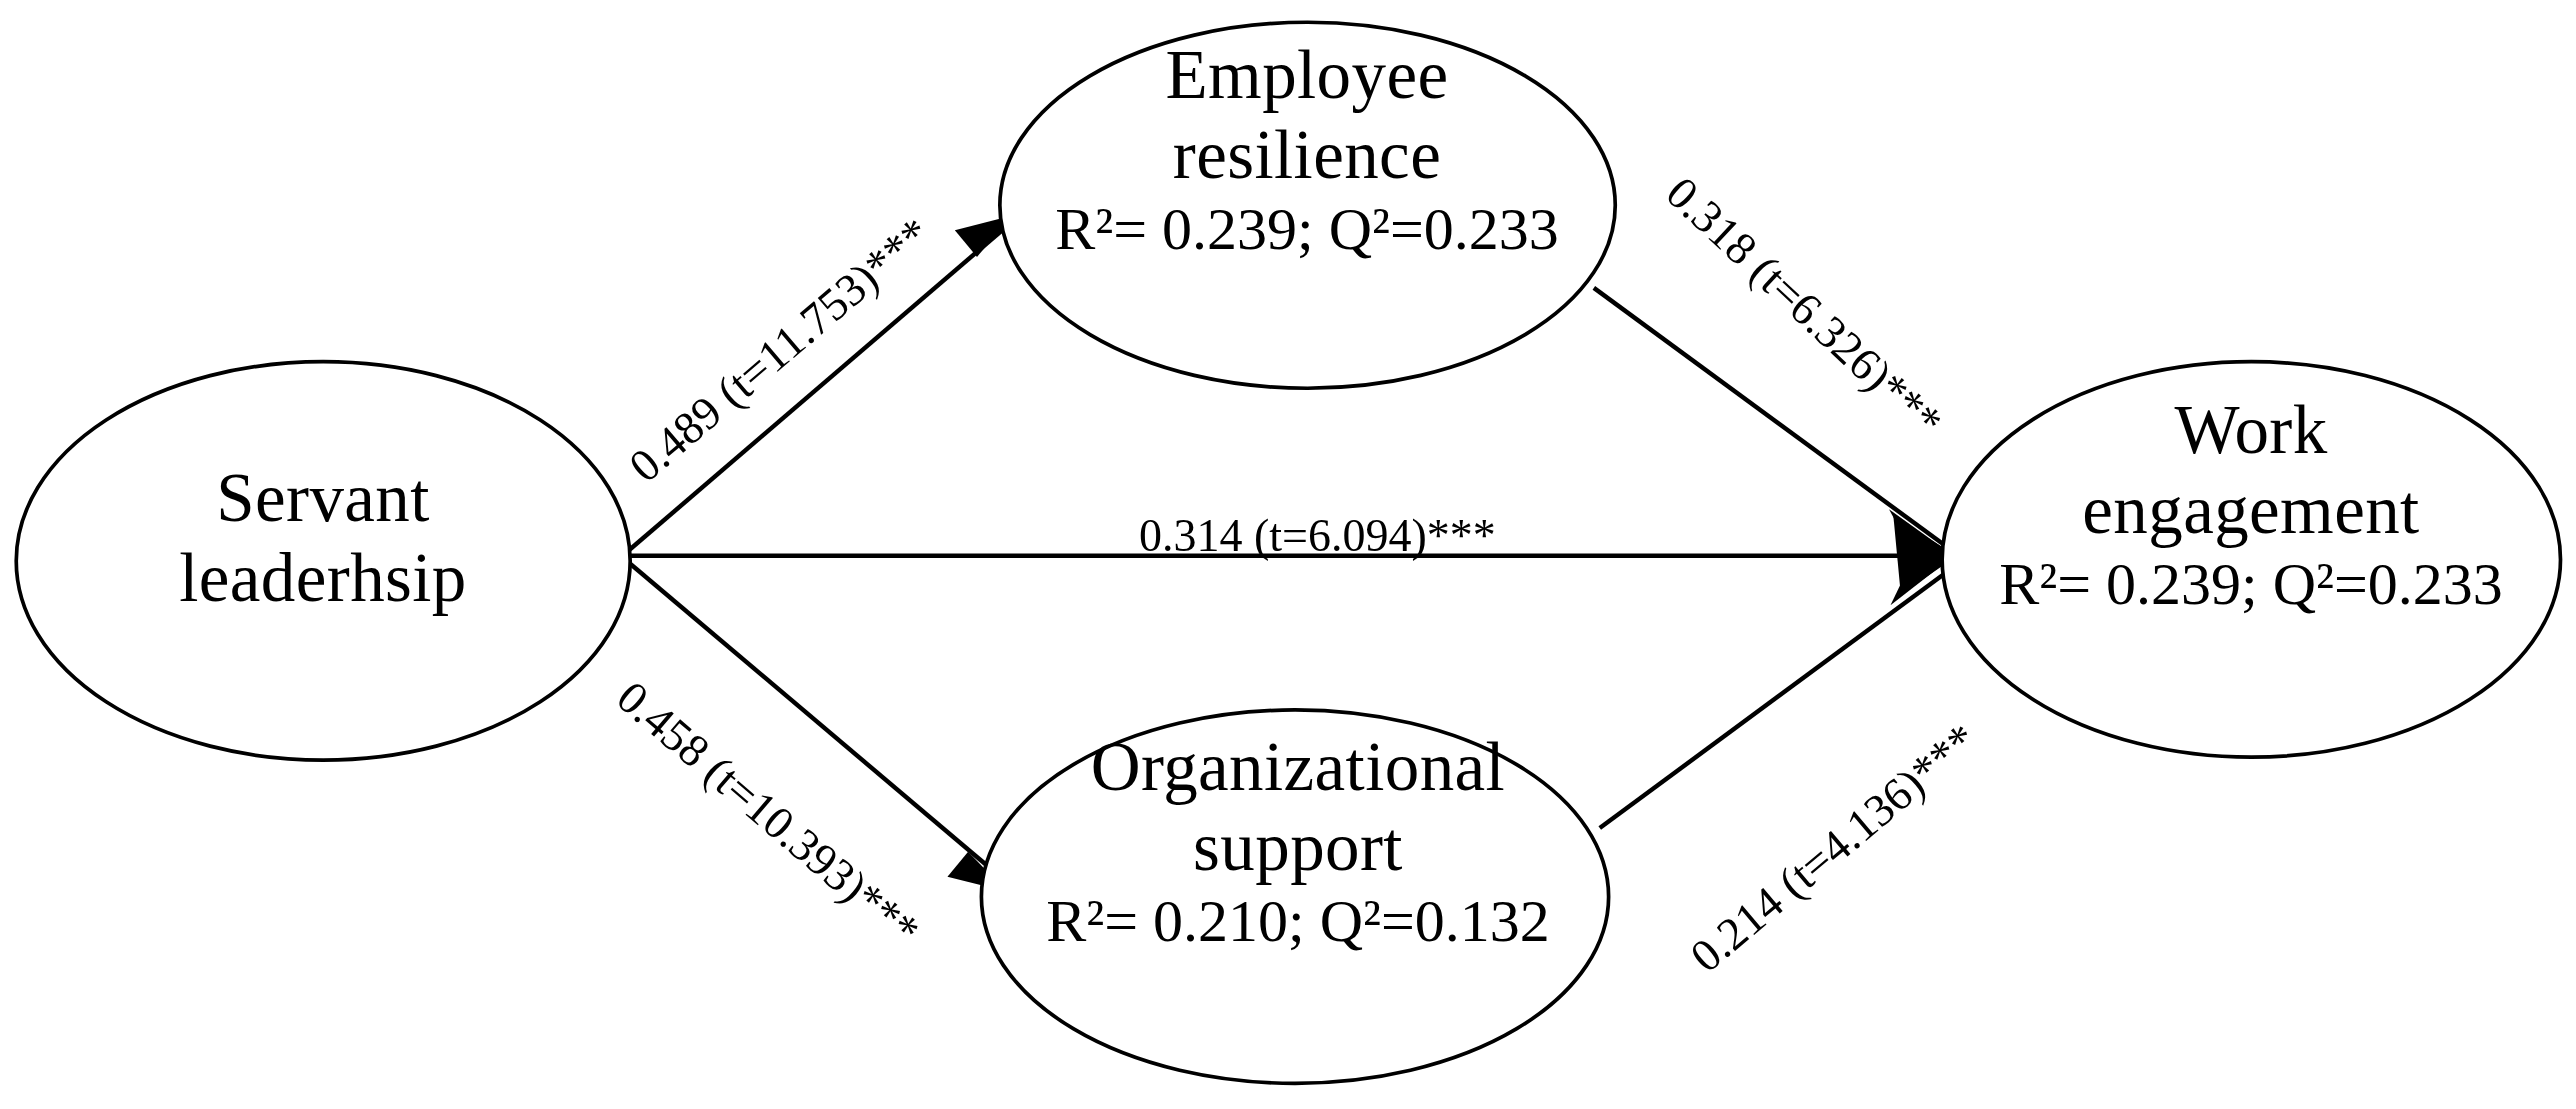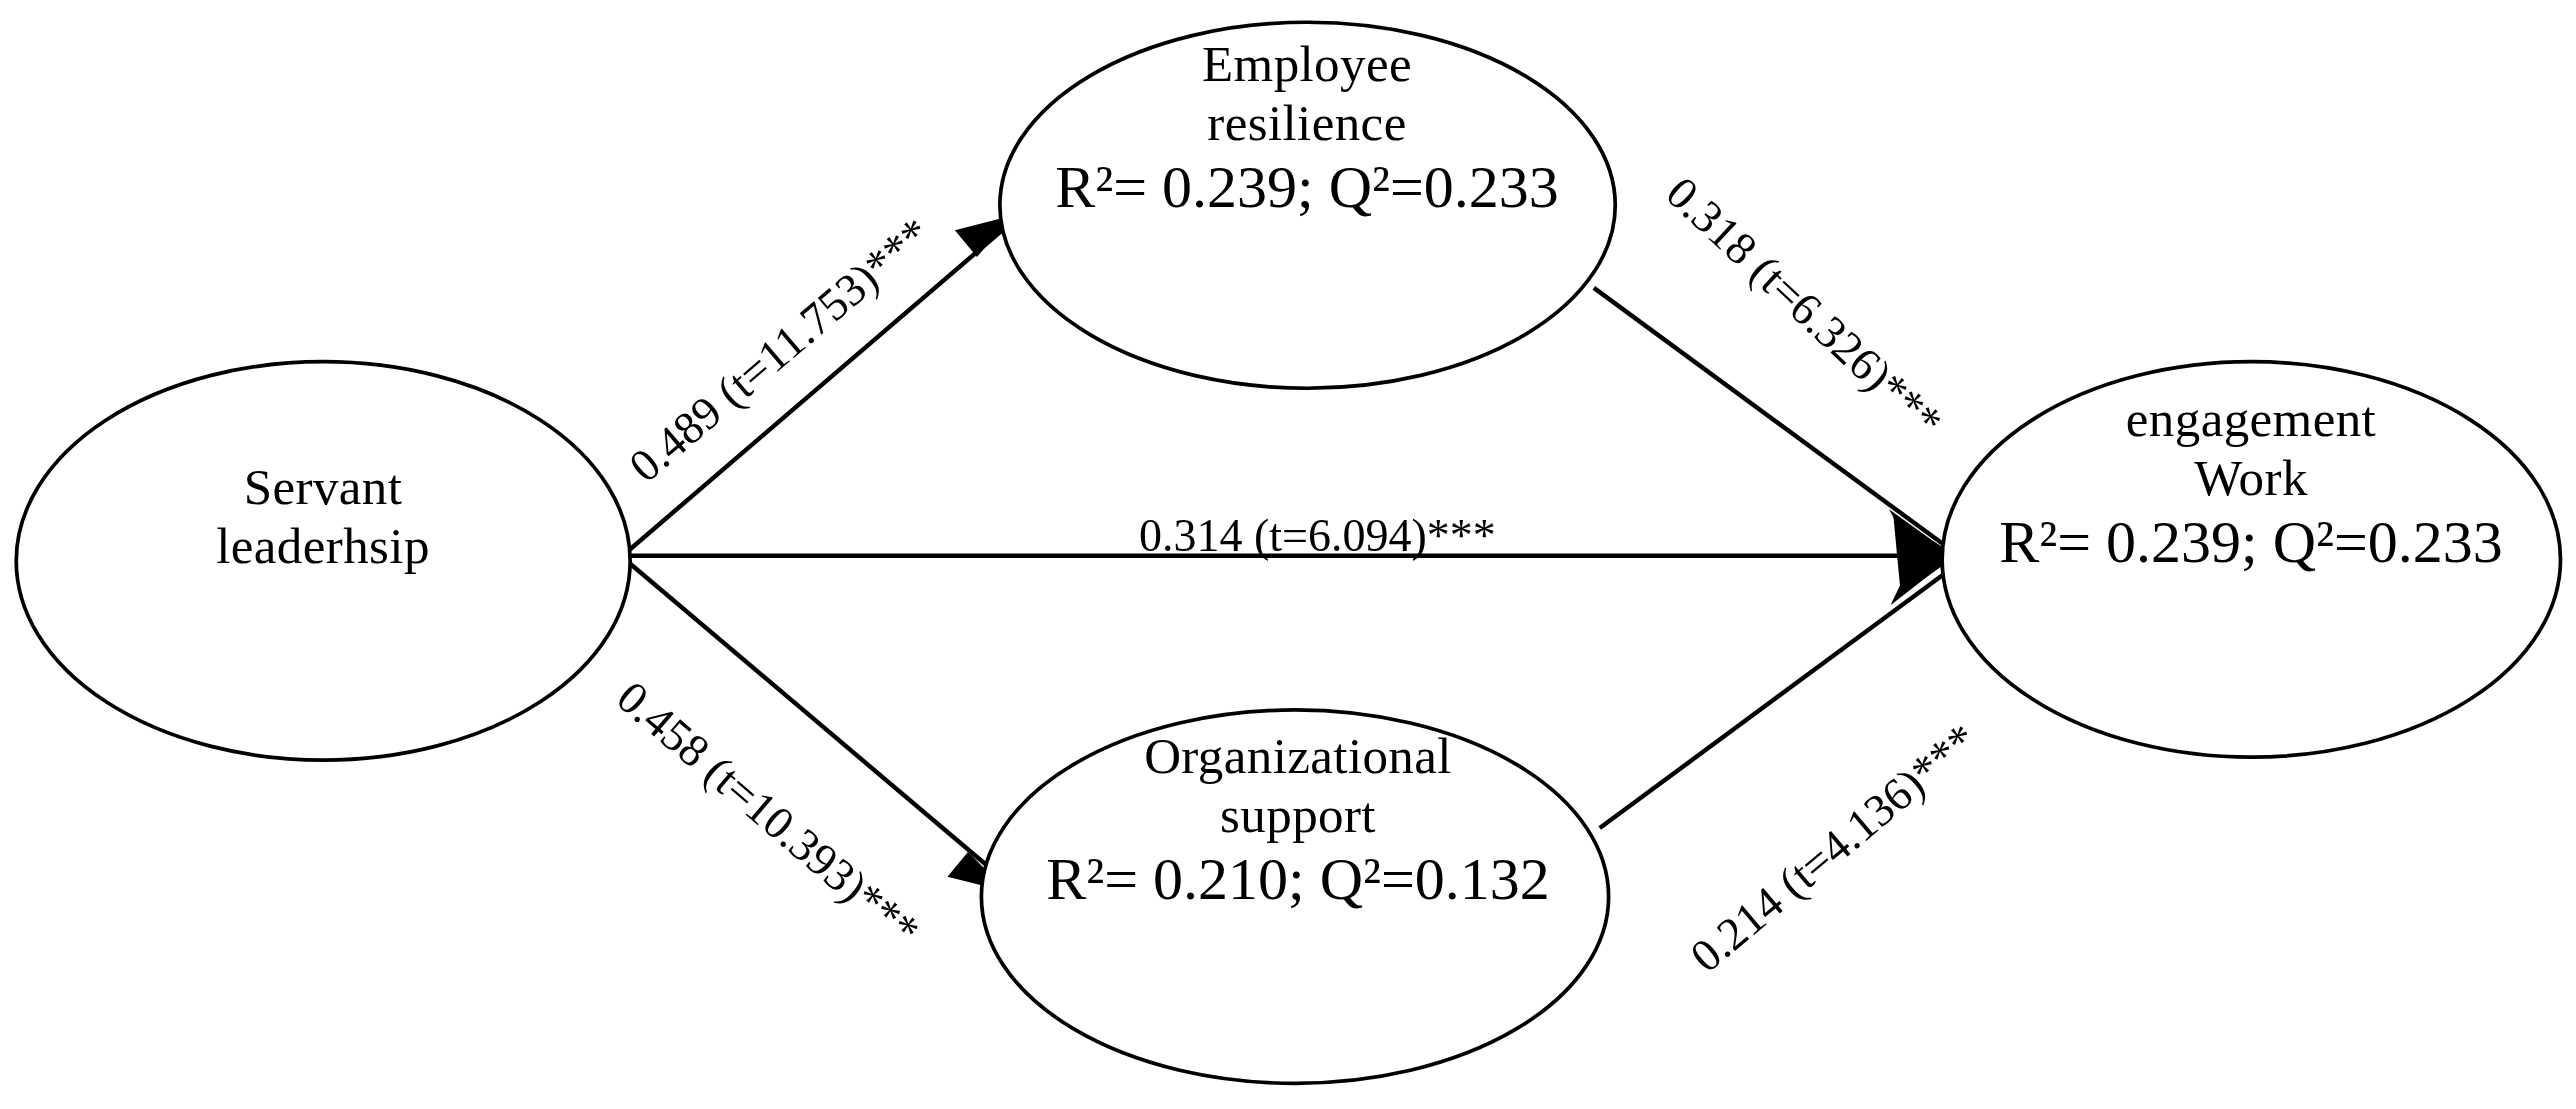--- a/index.html
+++ b/index.html
@@ -43,21 +43,21 @@
   .node-label {
     position: absolute;
     text-align: center;
     color: #000000;
     font-family: "Liberation Serif", "DejaVu Serif", serif;
     line-height: 1.16;
     white-space: nowrap;
     pointer-events: none;
   }
   .node-title {
-    font-size: 51px;
+    font-size: 69px;
     letter-spacing: 0.4px;
   }
   .node-stat {
     font-size: 60px;
     letter-spacing: 0px;
   }
   .edge-label {
     position: absolute;
     color: #000000;
     font-family: "Liberation Serif", "DejaVu Serif", serif;
@@ -112,22 +112,22 @@
     <div class="node-stat">R²= 0.239; Q²=0.233</div>
   </div>
 
   <div class="node-label" style="left:992px; top:727px; width:612px;">
     <div class="node-title">Organizational</div>
     <div class="node-title">support</div>
     <div class="node-stat">R²= 0.210; Q²=0.132</div>
   </div>
 
   <div class="node-label" style="left:1956px; top:390px; width:590px;">
+    <div class="node-title">Work</div>
     <div class="node-title">engagement</div>
-    <div class="node-title">Work</div>
     <div class="node-stat">R²= 0.239; Q²=0.233</div>
   </div>
 
   <div class="edge-label" style="left:636px; top:446px; transform: rotate(-40.5deg);">0.489 (t=11.753)***</div>
 
   <div class="edge-label" style="left:1674px; top:159px; transform: rotate(43deg);">0.318 (t=6.326)***</div>
 
   <div class="edge-label" style="left:1139px; top:509px;text-decoration:underline;">0.314 (t=6.094)***</div>
 
   <div class="edge-label" style="left:624px; top:664px; transform: rotate(40.5deg);">0.458 (t=10.393)***</div>

